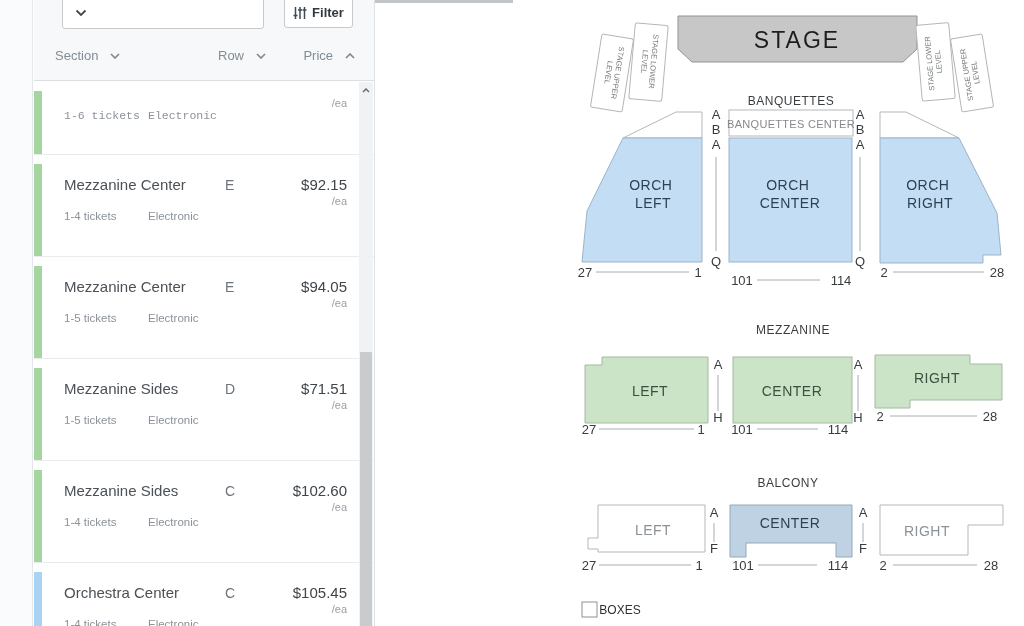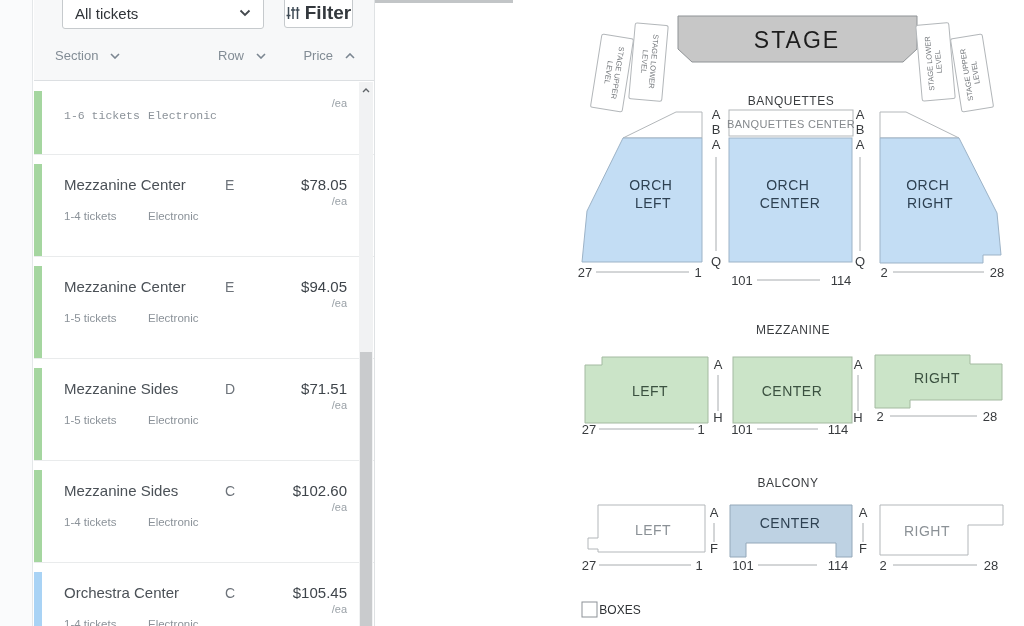--- a/index.html
+++ b/index.html
@@ -8,21 +8,21 @@
 
   
   .gutter { position:absolute; left:0; top:0; width:33px; height:626px; background:#fafbfc; border-right:1px solid #e4e7e9; }
 
   
   .panel { position:absolute; left:34px; top:0; width:341px; height:626px; background:#fff; border-right:1px solid #dfe2e4; }
   .panel-header { position:absolute; top:0; left:0; right:0; height:81px; background:#f7f8f9; border-bottom:1px solid #dcdfe2; }
   .dropdown { position:absolute; left:28px; top:-3px; width:202px; height:32px; background:#fff; border:1px solid #c6cacd; border-radius:3px; display:flex; align-items:center; padding:0 12px; cursor:pointer; }
   .dropdown-label { flex:1; font-size:15px; color:#2f3338; }
   .filter-btn { position:absolute; left:250px; top:-3px; width:69px; height:31px; background:#fff; border:1px solid #c6cacd; border-radius:3px; display:flex; align-items:center; justify-content:center; gap:5px; cursor:pointer; }
-  .filter-label { font-size:19px; font-weight:bold; color:#33383d; }
+  .filter-label { font-size:13px; font-weight:bold; color:#33383d; }
   .col-headers { position:absolute; top:48px; left:0; right:0; height:20px; font-size:13px; color:#828c95; }
   .col { position:absolute; display:flex; align-items:center; gap:12px; cursor:pointer; }
   .col-section { left:21px; } .col-row { left:184px; } .col-price { right:19px; }
 
   .list { position:absolute; top:82px; left:0; right:0; bottom:0; overflow:hidden; background:#fff; }
   .trow { position:relative; height:93px; border-bottom:1px solid #e9ebec; background:#fff; cursor:pointer;margin-top:9px; }
   .trow.partial { height:64px; }
   .accent { position:absolute; left:0; top:0; bottom:0; width:8px; background:#a5d6a0; }
   .t-section { position:absolute; left:30px; top:12px; font-size:15px; color:#4b5157; }
   .t-rowletter { position:absolute; left:191px; top:13px; font-size:14px; color:#6d737a; }
@@ -63,21 +63,20 @@
 </head>
 <body>
 
 <div class="page">
 
   <div class="gutter"></div>
 
   <div class="panel">
     <div class="panel-header">
       <div class="dropdown">
-        <span class="dropdown-label">All tickets</span>
         <svg width="12" height="8" viewBox="0 0 12 8">
             <path d="M1.5 1.5 L6 6 L10.5 1.5" fill="none" stroke="#43484d" stroke-width="1.8"></path>
           </svg>
       </div>
       <div class="filter-btn">
         <svg width="14" height="14" viewBox="0 0 14 14">
           <g stroke="#3e4a54" stroke-width="1.5">
             <line x1="2.5" y1="1" x2="2.5" y2="13"></line>
               <line x1="0.5" y1="9.5" x2="4.5" y2="9.5"></line>
             <line x1="7" y1="1" x2="7" y2="13"></line>
@@ -114,21 +113,21 @@
       <div class="trow partial">
         <div class="accent" style="background: rgb(165, 214, 160);"></div>
         <div class="t-per">/ea</div>
         <div class="t-qty">1-6 tickets</div>
         <div class="t-del">Electronic</div>
       </div>
       <div class="trow">
         <div class="accent" style="background: rgb(165, 214, 160);"></div>
         <div class="t-section">Mezzanine Center</div>
         <div class="t-rowletter">E</div>
-        <div class="t-price">$78.05</div>
+        <div class="t-price">$92.15</div>
         <div class="t-per">/ea</div>
         <div class="t-qty">1-4 tickets</div>
         <div class="t-del">Electronic</div>
       </div>
       <div class="trow">
         <div class="accent" style="background: rgb(165, 214, 160);"></div>
         <div class="t-section">Mezzanine Center</div>
         <div class="t-rowletter">E</div>
         <div class="t-price">$94.05</div>
         <div class="t-per">/ea</div>

